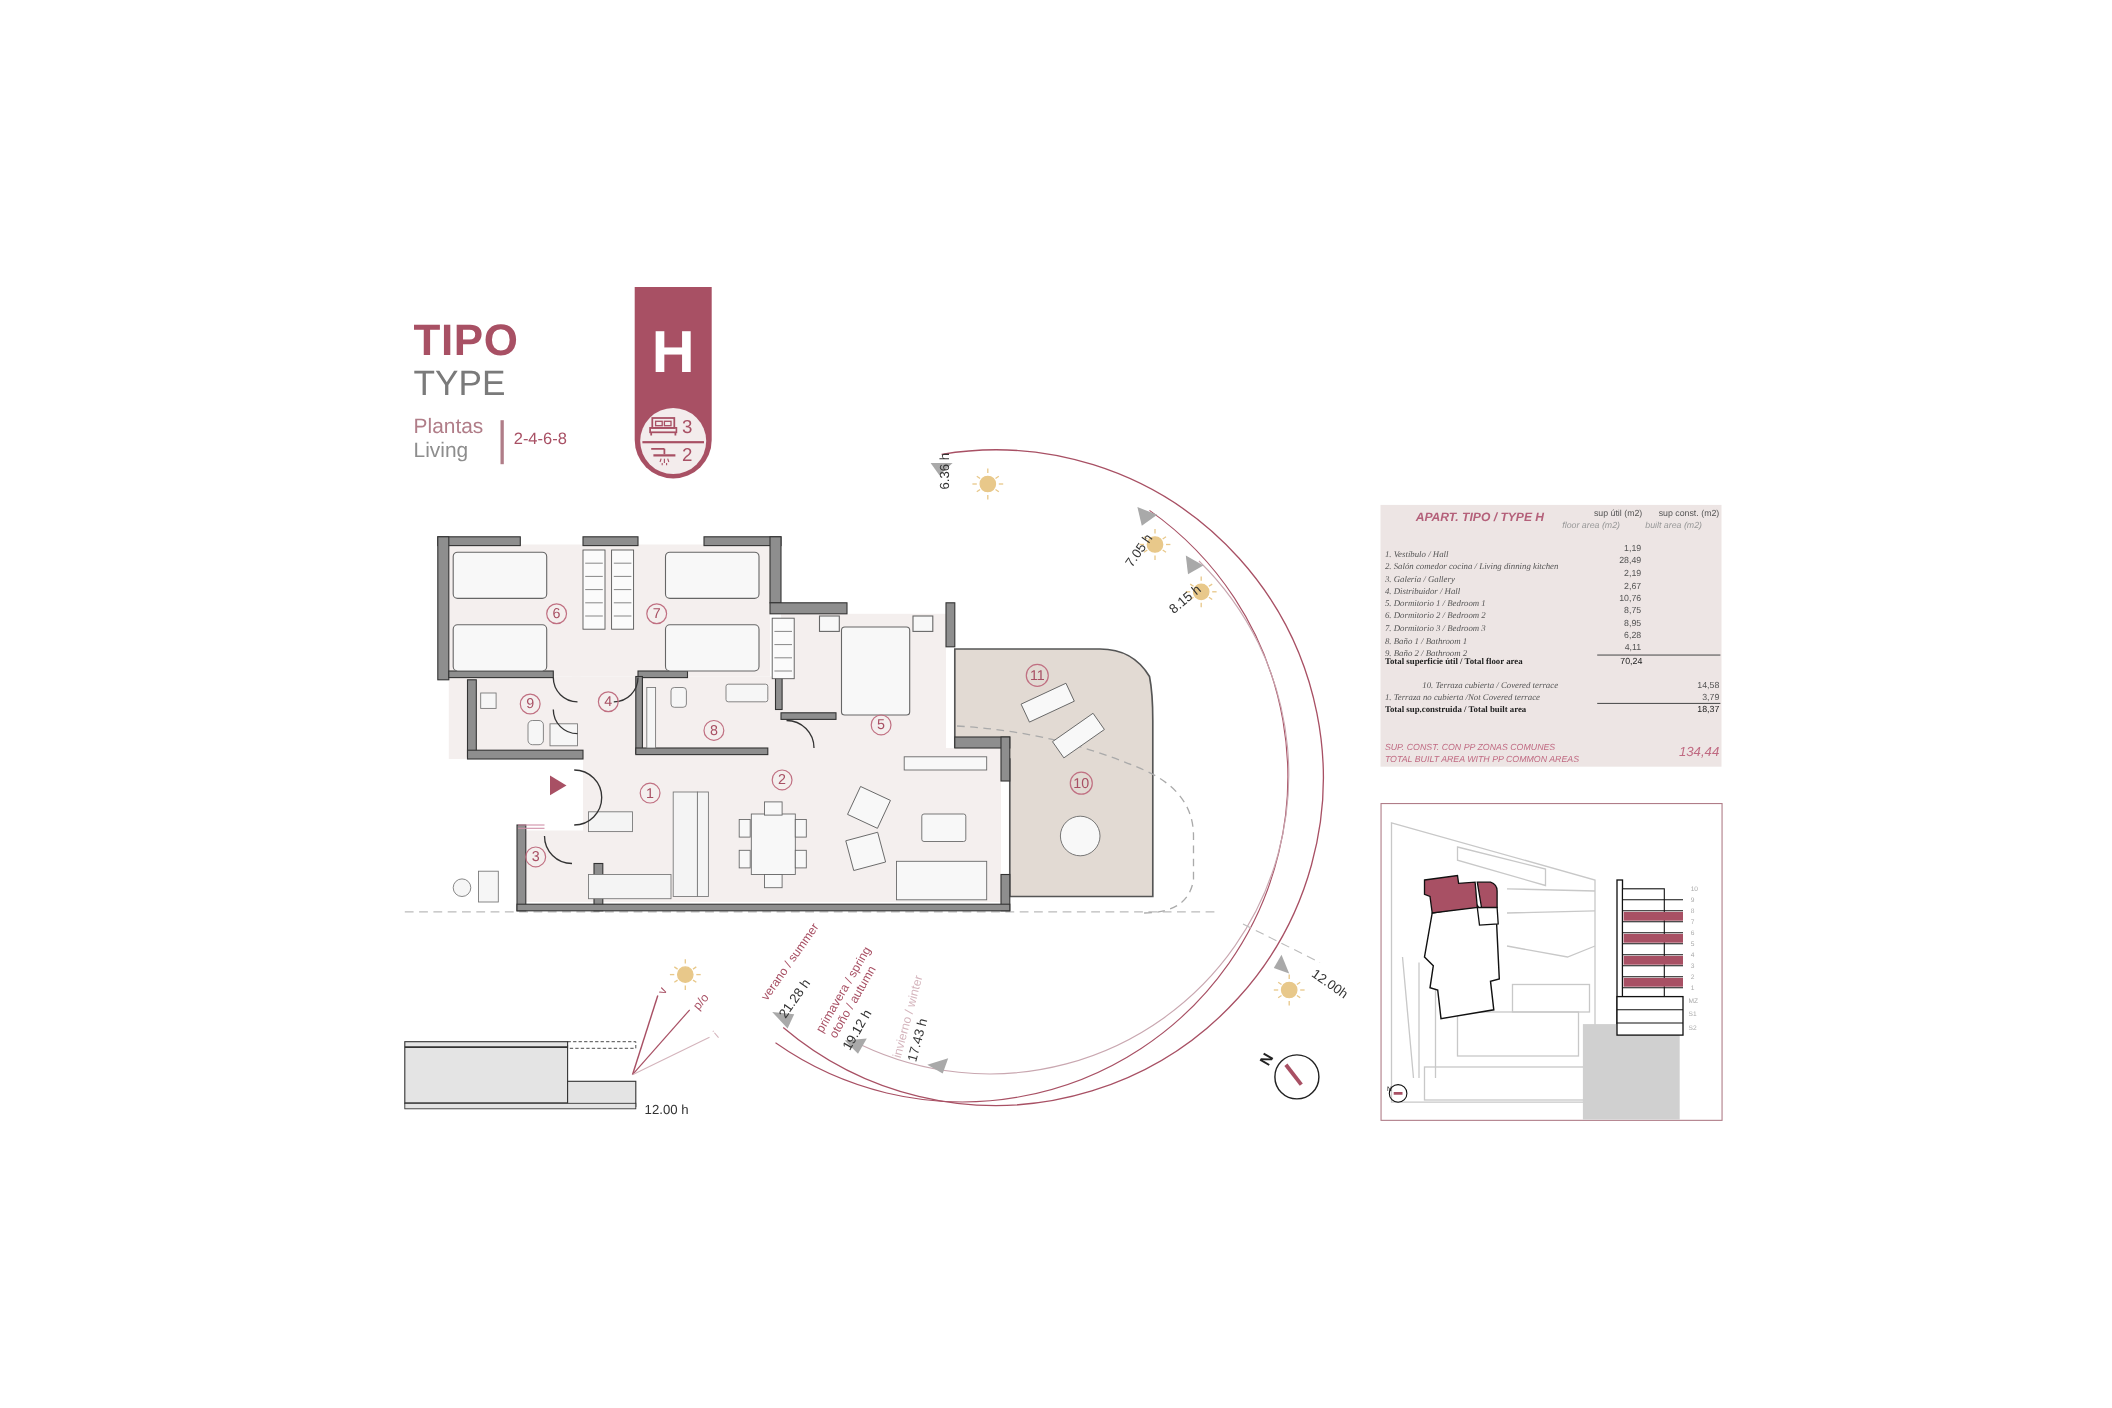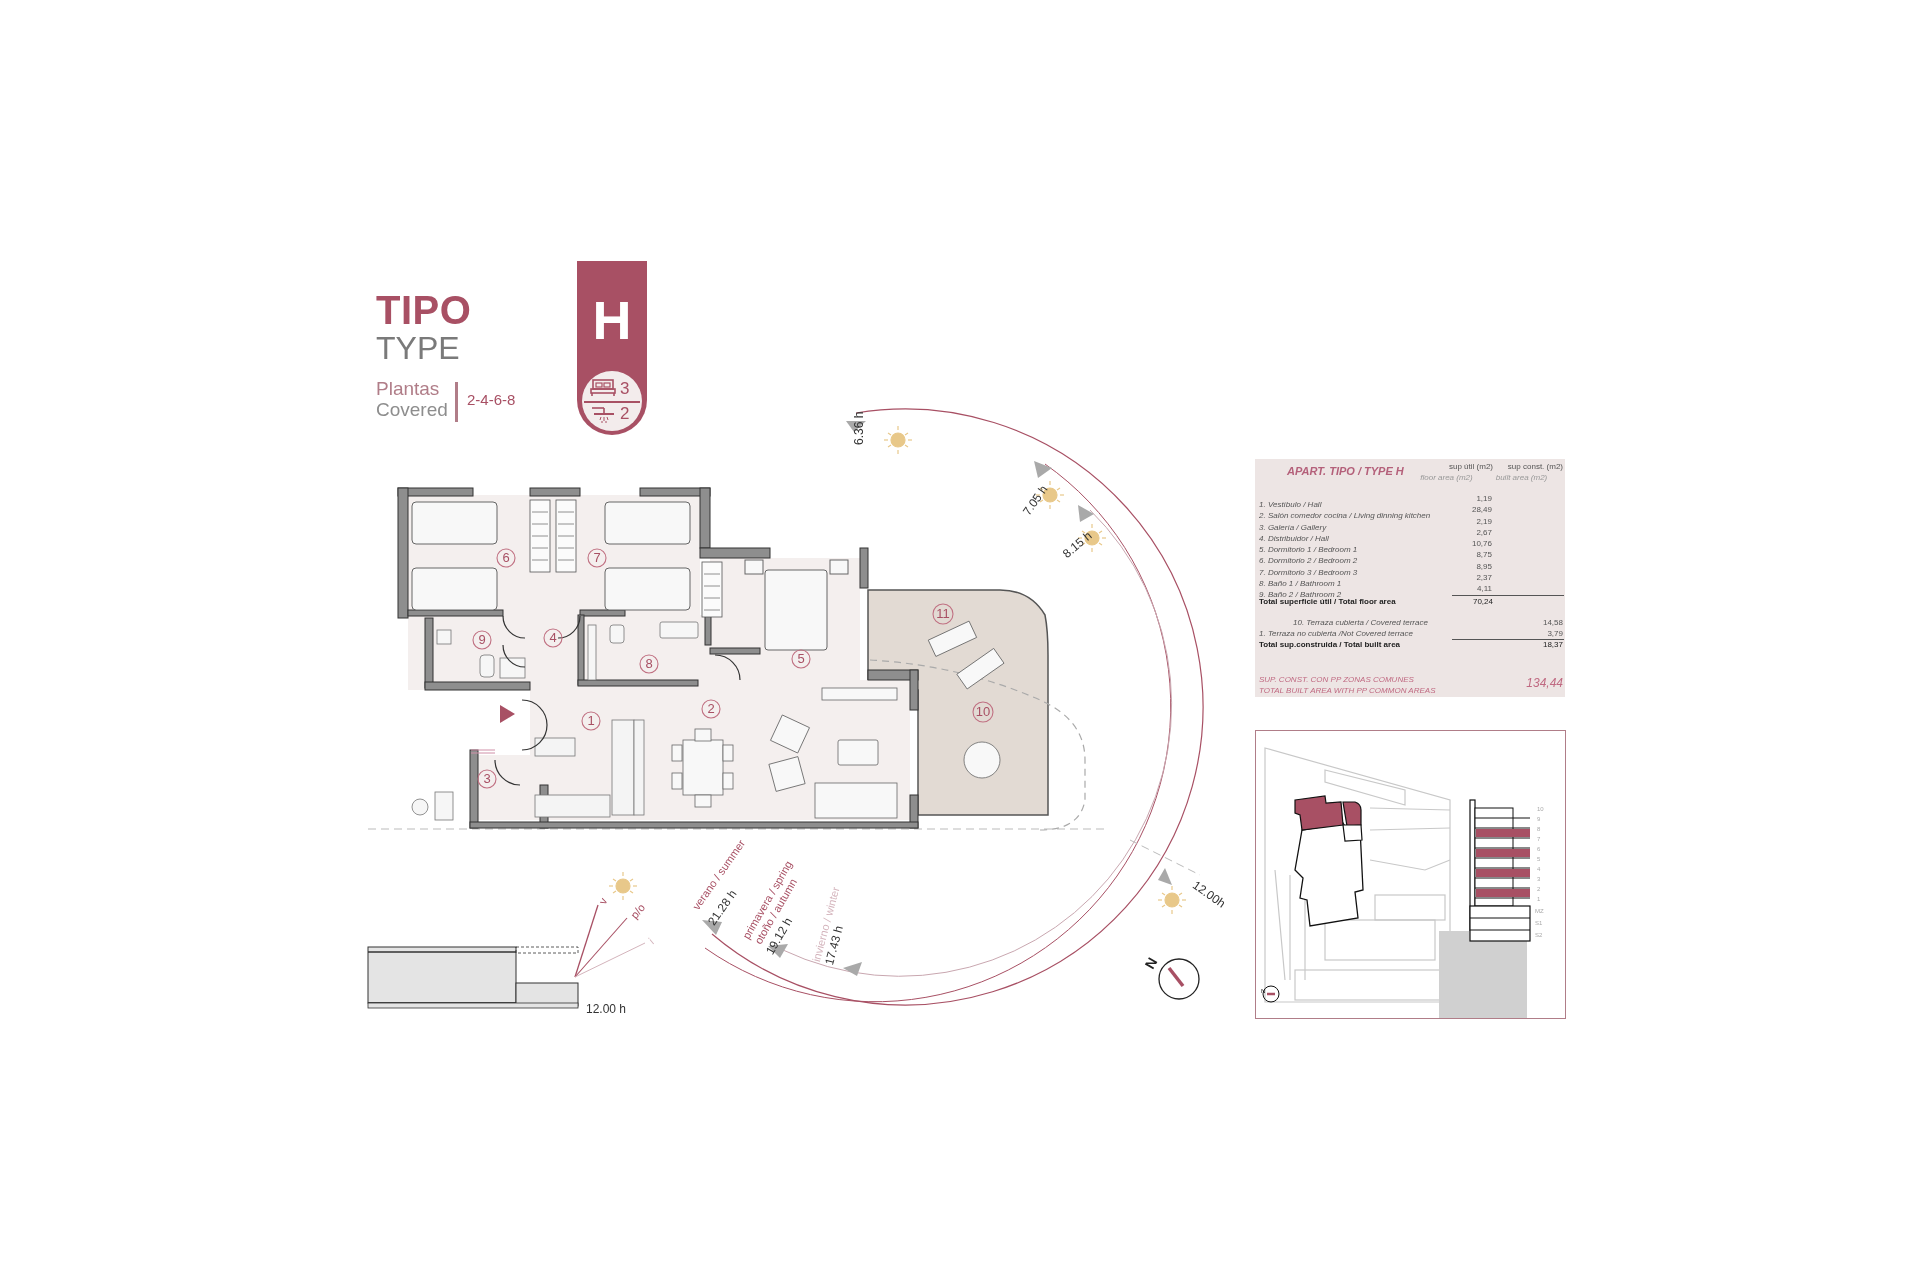--- a/index.html
+++ b/index.html
@@ -14,38 +14,38 @@
   .badge{left:577px;top:261px;width:70px;height:174px;background:#a85064;border-radius:0 0 35px 35px;}
   .badge-letter{left:577px;top:290px;width:70px;text-align:center;font-size:54px;font-weight:bold;color:#ffffff;line-height:60px;}
   .badge-circle{left:582px;top:371px;width:60px;height:60px;border-radius:50%;background:#f3ecec;}
   .badge-rule{left:584px;top:401px;width:56px;height:2px;background:#a85064;}
   .badge-num{font-size:17px;color:#a85064;line-height:18px;}
 
   .areas-table{left:1255px;top:459px;width:310px;height:238px;background:#ede5e4;}
   .t-title{left:1259px;top:465px;font-size:11px;font-style:italic;font-weight:bold;color:#b4607a;margin-left:28px;}
   .t-hdr{font-size:8px;color:#555;text-align:right;}
   .t-hdr-sub{font-size:8px;color:#999;font-style:italic;text-align:center;}
-  .t-row{font-size:8px;color:#555;font-style:italic;line-height:11.3px;}
+  .t-row{font-size:8px;color:#555;font-style:italic;line-height:11.3px;font-family:Liberation Serif, serif;}
   .t-bold{font-weight:bold;font-style:normal;color:#222;}
   .t-val{font-size:8px;color:#555;text-align:right;line-height:11.3px;}
   .t-val-b{color:#222;}
   .t-line{height:1px;background:#555;}
   .t-common{font-size:8px;color:#c06a82;font-style:italic;line-height:11px;}
   .t-common-val{font-size:12px;color:#c06a82;font-style:italic;text-align:right;}
 
   .site-box{left:1255px;top:730px;width:309px;height:287px;border:1.5px solid #b07d88;background:#ffffff;}
   .lvl{font-size:6px;color:#aaa;}
 </style>
 </head>
 <body>
 
 <div class="abs tipo">TIPO</div>
 <div class="abs type">TYPE</div>
 <div class="abs plantas">Plantas</div>
-<div class="abs floors-lbl">Covered</div>
+<div class="abs floors-lbl">Living</div>
 <div class="abs divider-v"></div>
 <div class="abs floor-list">2-4-6-8</div>
 
 <div class="abs badge"></div>
 <div class="abs badge-letter">H</div>
 <div class="abs badge-circle"></div>
 <div class="abs badge-rule"></div>
 <svg class="abs" style="left:590px;top:378px" width="26" height="20">
   <rect x="3" y="2" width="20" height="9" fill="none" stroke="#a85064" stroke-width="1.6"></rect>
   <rect x="6" y="5" width="6" height="4" fill="none" stroke="#a85064" stroke-width="1.2"></rect>
@@ -347,21 +347,21 @@
 <div class="abs t-hdr-sub" style="left:1480px;top:473px;width:83px">built area (m2)</div>
 
 <div class="abs" style="left:1259px;top:493px;width:300px">
   <div style="position:relative;height:11.3px"><span class="t-row">1. Vestíbulo / Hall</span><span class="abs t-val" style="left:140px;width:93px;top:0">1,19</span></div>
   <div style="position:relative;height:11.3px"><span class="t-row">2. Salón comedor cocina / Living dinning kitchen</span><span class="abs t-val" style="left:140px;width:93px;top:0">28,49</span></div>
   <div style="position:relative;height:11.3px"><span class="t-row">3. Galería / Gallery</span><span class="abs t-val" style="left:140px;width:93px;top:0">2,19</span></div>
   <div style="position:relative;height:11.3px"><span class="t-row">4. Distribuidor / Hall</span><span class="abs t-val" style="left:140px;width:93px;top:0">2,67</span></div>
   <div style="position:relative;height:11.3px"><span class="t-row">5. Dormitorio 1 / Bedroom 1</span><span class="abs t-val" style="left:140px;width:93px;top:0">10,76</span></div>
   <div style="position:relative;height:11.3px"><span class="t-row">6. Dormitorio 2 / Bedroom 2</span><span class="abs t-val" style="left:140px;width:93px;top:0">8,75</span></div>
   <div style="position:relative;height:11.3px"><span class="t-row">7. Dormitorio 3 / Bedroom 3</span><span class="abs t-val" style="left:140px;width:93px;top:0">8,95</span></div>
-  <div style="position:relative;height:11.3px"><span class="t-row">8. Baño 1 / Bathroom 1</span><span class="abs t-val" style="left:140px;width:93px;top:0">2,37</span></div>
+  <div style="position:relative;height:11.3px"><span class="t-row">8. Baño 1 / Bathroom 1</span><span class="abs t-val" style="left:140px;width:93px;top:0">6,28</span></div>
   <div style="position:relative;height:11.3px"><span class="t-row">9. Baño 2 / Bathroom 2</span><span class="abs t-val" style="left:140px;width:93px;top:0">4,11</span></div>
 </div>
 <div class="abs t-line" style="left:1452px;top:595px;width:112px"></div>
 <div class="abs t-row t-bold" style="left:1259px;top:596px">Total superficie útil / Total floor area</div>
 <div class="abs t-val t-val-b" style="left:1400px;top:596px;width:93px">70,24</div>
 
 <div class="abs t-row" style="left:1293px;top:617px">10. Terraza cubierta / Covered terrace</div>
 <div class="abs t-val" style="left:1480px;top:617px;width:83px">14,58</div>
 <div class="abs t-row" style="left:1259px;top:628px">1. Terraza no cubierta /Not Covered terrace</div>
 <div class="abs t-val" style="left:1480px;top:628px;width:83px">3,79</div>

